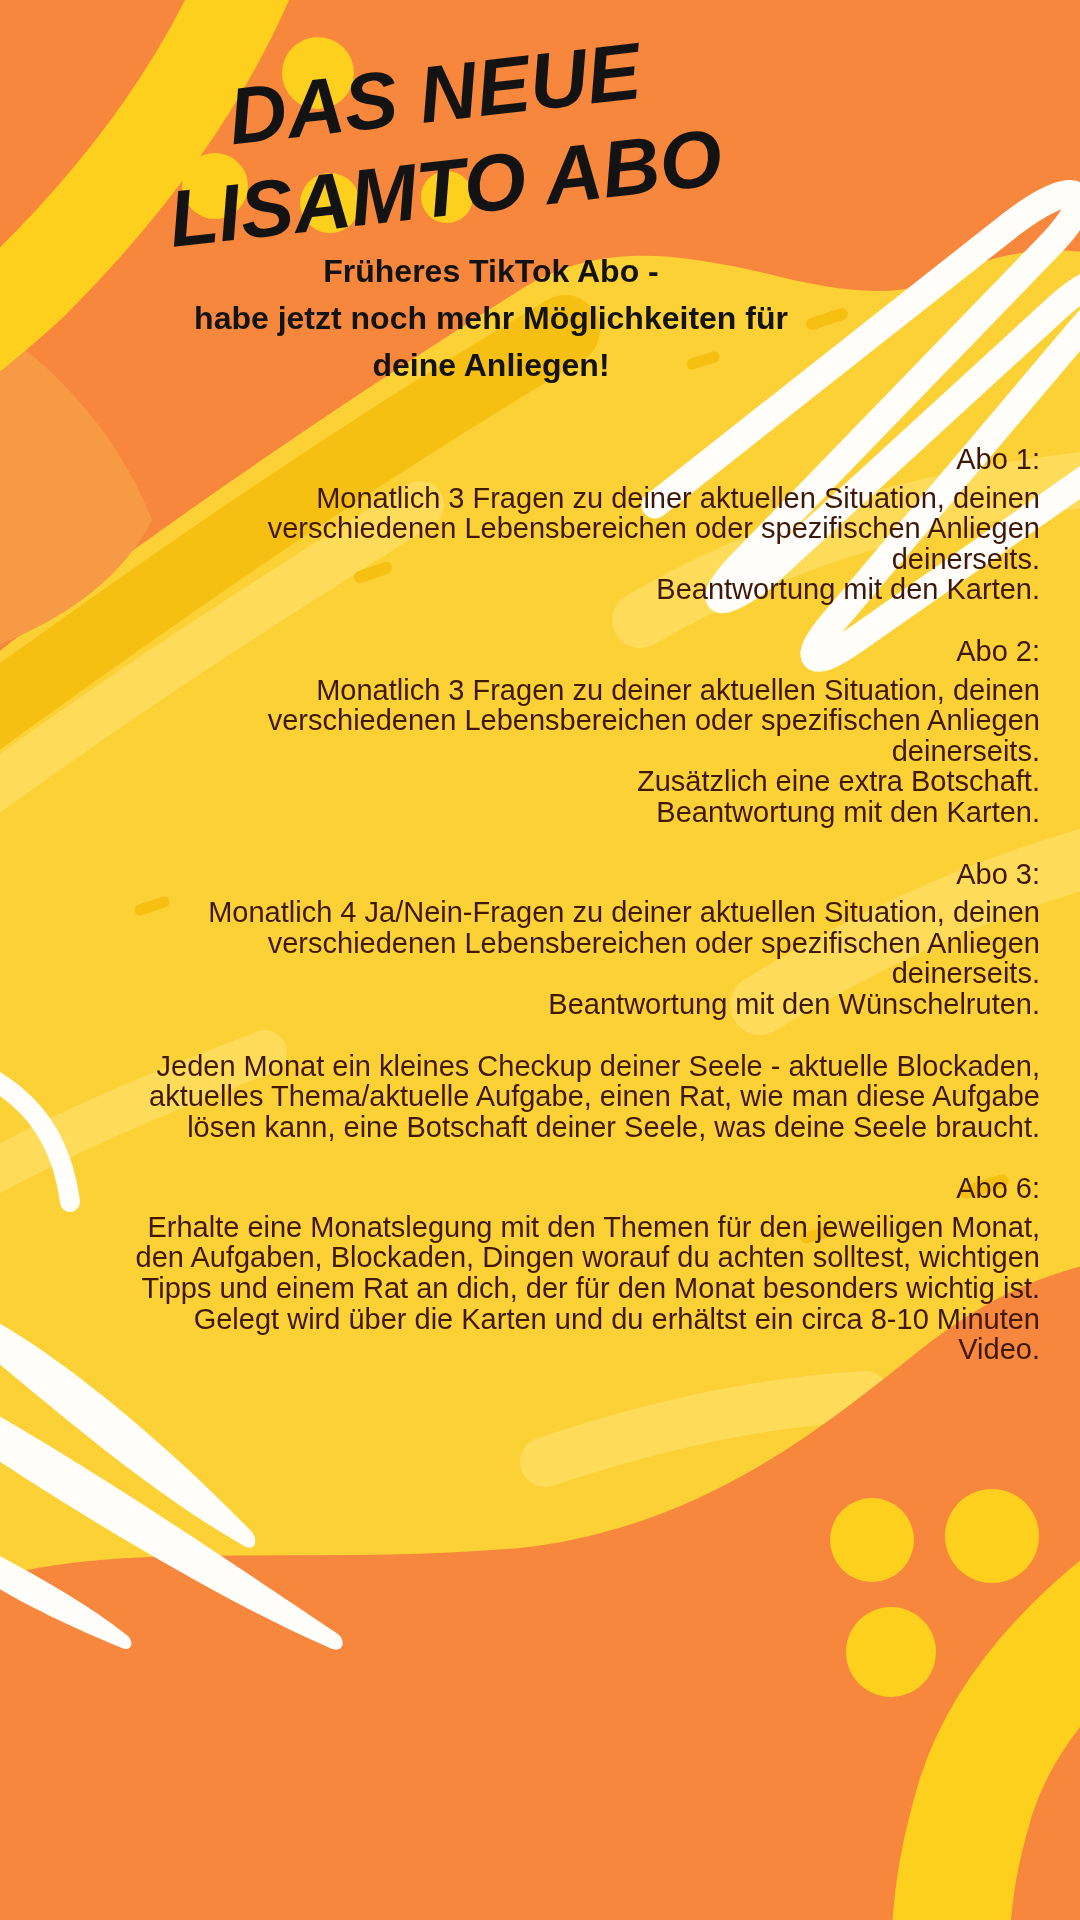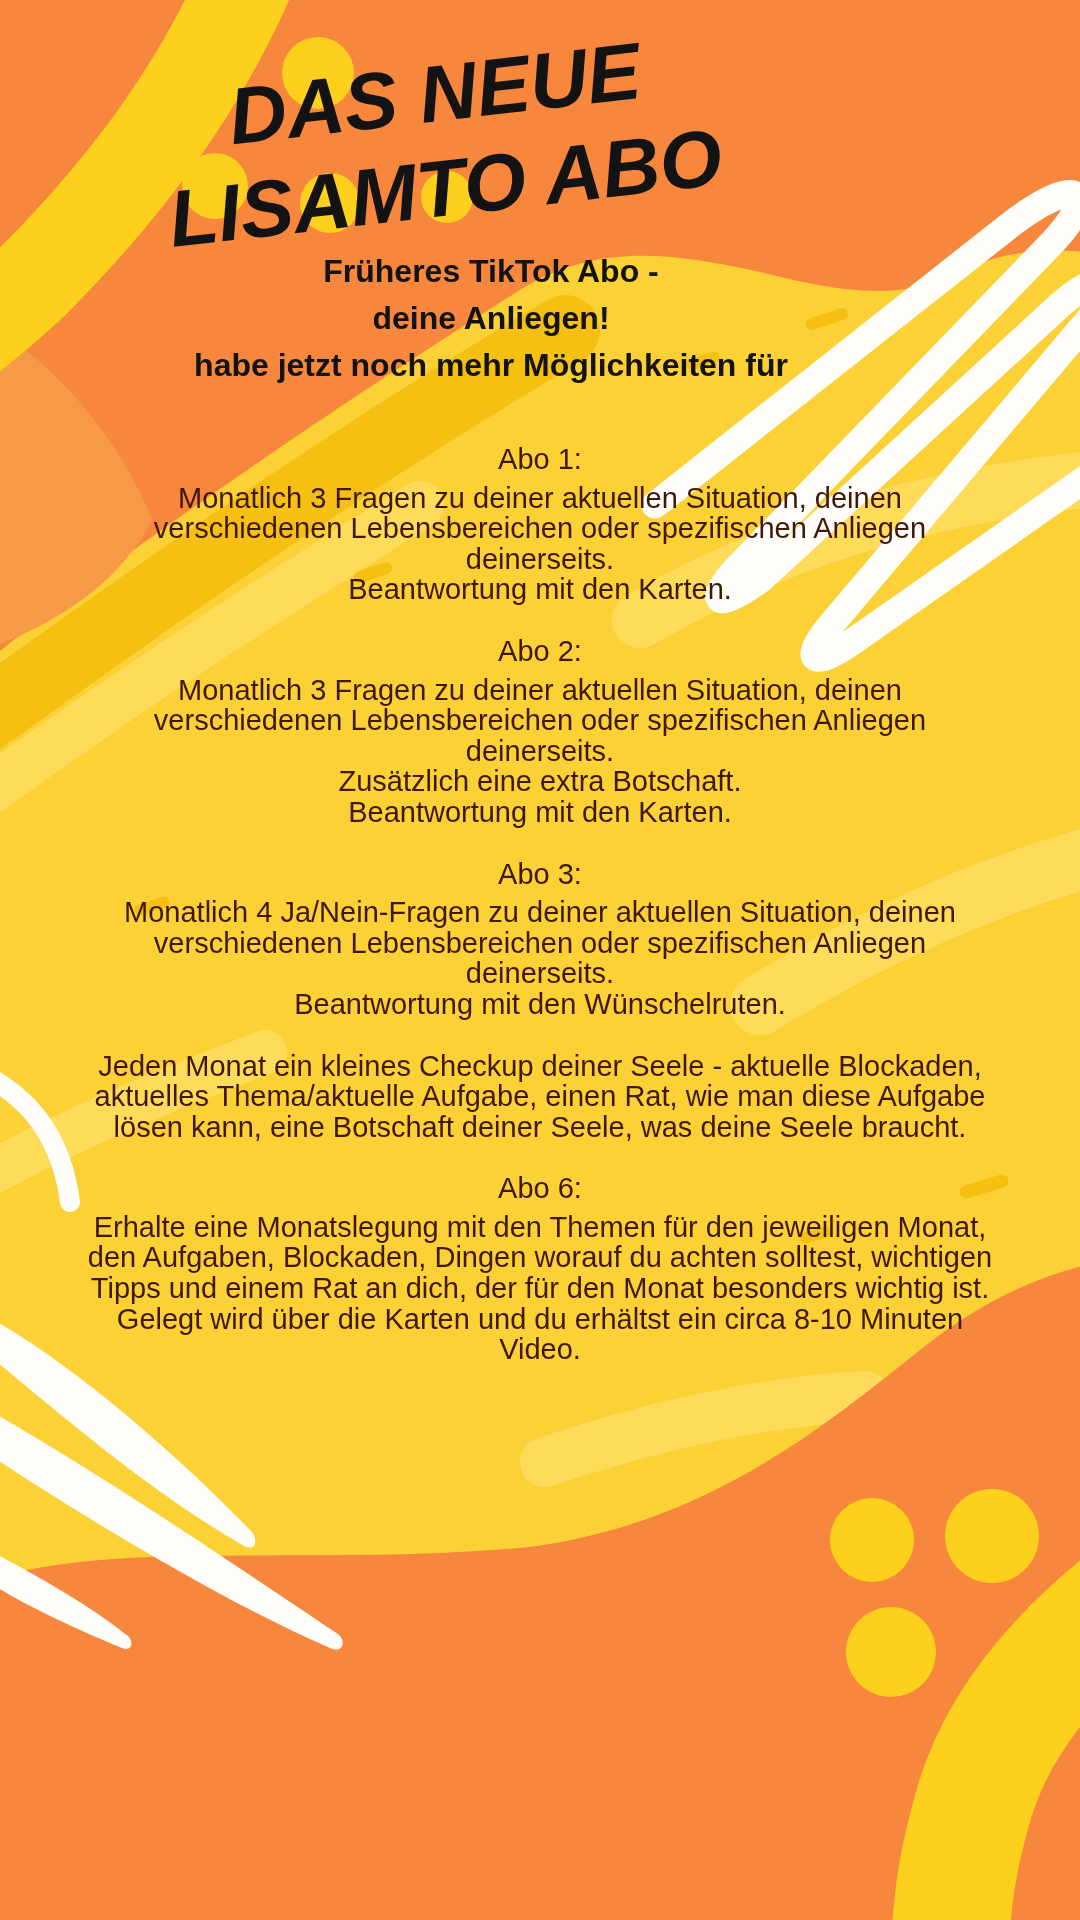--- a/index.html
+++ b/index.html
@@ -53,21 +53,21 @@
     font-size: 32px;
     line-height: 47px;
     color: var(--heading_text, #141313);
     margin-left: 46px;
   }
   .body-col {
     position: absolute;
     top: 444px;
     left: 40px;
     width: 1000px;
-    text-align: center;
+    text-align: right;
     font-size: 29px;
     line-height: 30.6px;
     font-weight: 400;
     color: var(--body_text, #3f1808);
   }
   .section { margin: 0 0 31px 0; }
   .section-body { white-space: pre-line; margin-top: 8px; }
 </style>
 </head>
 <body>
@@ -118,22 +118,22 @@
     <path class="fill-white" d="M -15 1548 C 30 1572, 85 1602, 128 1636 C 134 1642, 132 1652, 122 1648 C 72 1628, 15 1600, -15 1580 Z"></path>
   </svg>
 
   <div class="title-block">
     <div>DAS NEUE</div>
     <div>LISAMTO ABO</div>
   </div>
 
   <div class="subtitle-block">
     <div>Früheres TikTok Abo -</div>
+    <div>habe jetzt noch mehr Möglichkeiten für</div>
     <div>deine Anliegen!</div>
-    <div>habe jetzt noch mehr Möglichkeiten für</div>
   </div>
 
   <div class="body-col">
     <div class="section">
       <div class="section-label">Abo 1:</div>
       <div class="section-body">Monatlich 3 Fragen zu deiner aktuellen Situation, deinen
 verschiedenen Lebensbereichen oder spezifischen Anliegen
 deinerseits.
 Beantwortung mit den Karten.</div>
     </div>

